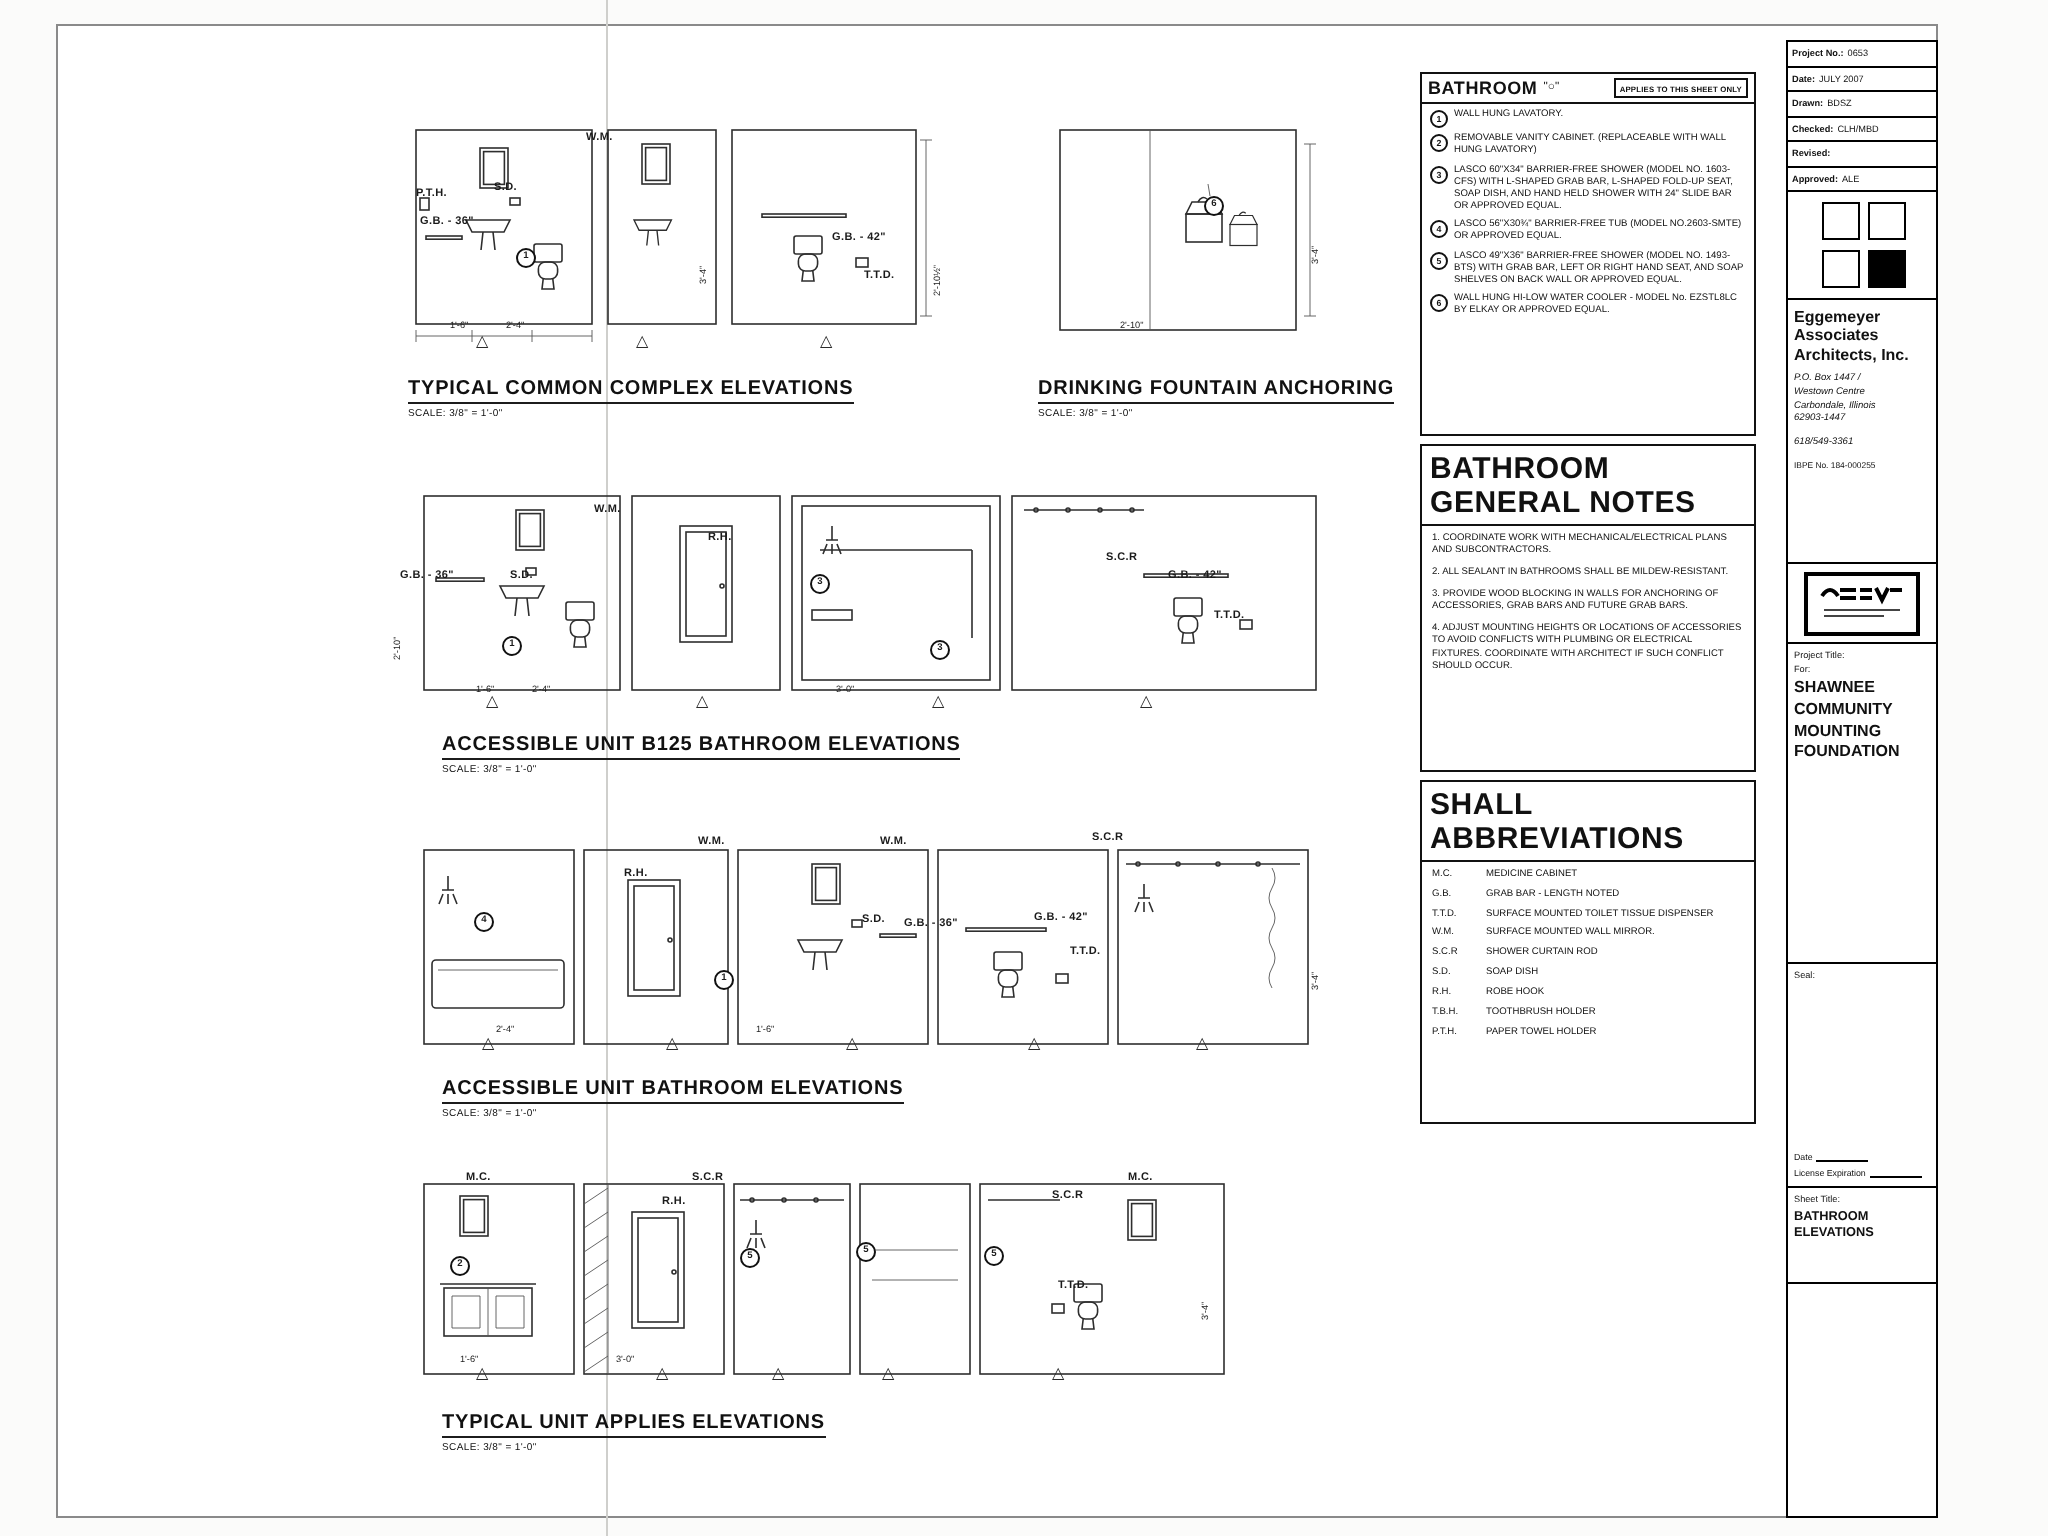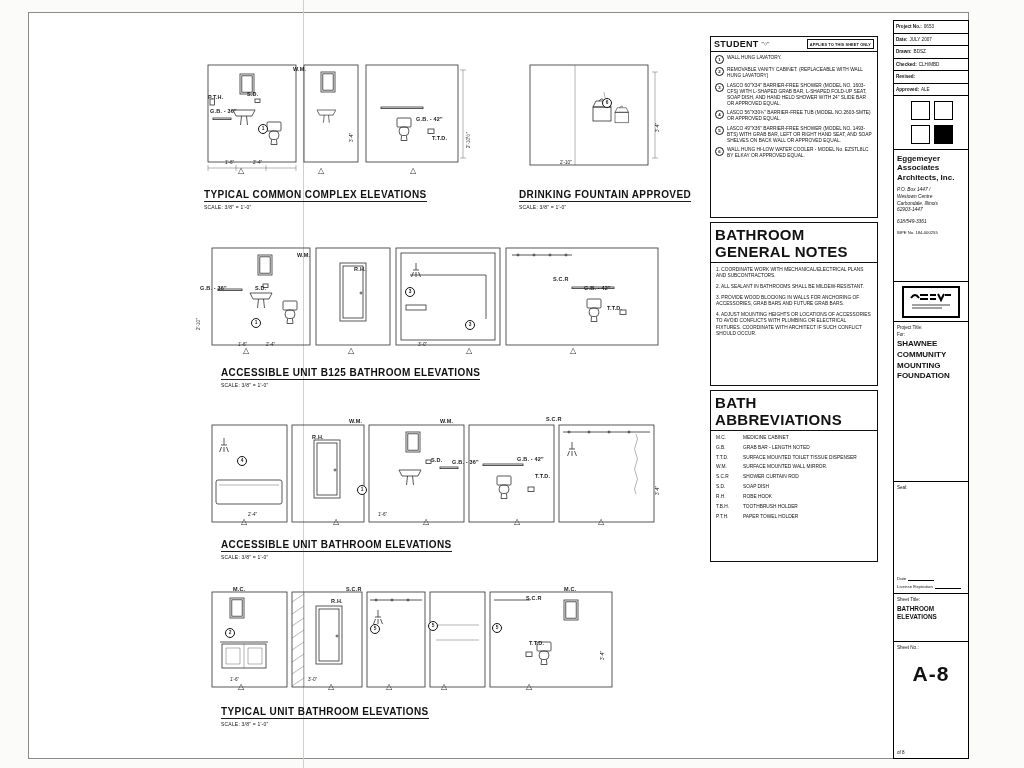--- a/index.html
+++ b/index.html
@@ -288,39 +288,39 @@
     <span class="ann marker" style="left: 386px; top: 682px;">△</span>
     <span class="ann marker" style="left: 441px; top: 682px;">△</span>
     <span class="ann marker" style="left: 526px; top: 682px;">△</span>
   </div>
 
 <div class="sec" style="left:204px;top:184px">
   <span class="sec-title">TYPICAL COMMON COMPLEX ELEVATIONS</span>
   <span class="sec-scale">SCALE: 3/8" = 1'-0"</span>
 </div>
 <div class="sec" style="left:519px;top:184px">
-  <span class="sec-title">DRINKING FOUNTAIN APPROVED</span>
+  <span class="sec-title">DRINKING FOUNTAIN ANCHORING</span>
   <span class="sec-scale">SCALE: 3/8" = 1'-0"</span>
 </div>
 <div class="sec" style="left:221px;top:362px">
   <span class="sec-title">ACCESSIBLE UNIT B125 BATHROOM ELEVATIONS</span>
   <span class="sec-scale">SCALE: 3/8" = 1'-0"</span>
 </div>
 <div class="sec" style="left:221px;top:534px">
   <span class="sec-title">ACCESSIBLE UNIT BATHROOM ELEVATIONS</span>
   <span class="sec-scale">SCALE: 3/8" = 1'-0"</span>
 </div>
 <div class="sec" style="left:221px;top:701px">
-  <span class="sec-title">TYPICAL UNIT BATHROOM ELEVATIONS</span>
+  <span class="sec-title">TYPICAL UNIT APPLIES ELEVATIONS</span>
   <span class="sec-scale">SCALE: 3/8" = 1'-0"</span>
 </div>
 
 <div class="note-box" style="left:710px;top:36px;width:166px;height:180px">
   <div class="kn-header">
-    <span class="kn-title">STUDENT</span>
+    <span class="kn-title">BATHROOM</span>
     <span class="kn-sym">"○"</span>
     <span class="kn-tag">APPLIES TO THIS SHEET ONLY</span>
   </div>
   <div class="kn-list">
     <div class="kn-item">
       <span class="kn-circle">1</span>
       <span class="kn-text">WALL HUNG LAVATORY.</span>
     </div>
     <div class="kn-item">
       <span class="kn-circle">2</span>
@@ -349,21 +349,21 @@
   <div class="nb-title">BATHROOM GENERAL NOTES</div>
   <div class="gn-list">
     <div>1.  COORDINATE WORK WITH MECHANICAL/ELECTRICAL PLANS AND SUBCONTRACTORS.</div>
     <div>2.  ALL SEALANT IN BATHROOMS SHALL BE MILDEW-RESISTANT.</div>
     <div>3.  PROVIDE WOOD BLOCKING IN WALLS FOR ANCHORING OF ACCESSORIES, GRAB BARS AND FUTURE GRAB BARS.</div>
     <div>4.  ADJUST MOUNTING HEIGHTS OR LOCATIONS OF ACCESSORIES TO AVOID CONFLICTS WITH PLUMBING OR ELECTRICAL FIXTURES. COORDINATE WITH ARCHITECT IF SUCH CONFLICT SHOULD OCCUR.</div>
   </div>
 </div>
 
 <div class="note-box" style="left:710px;top:390px;width:166px;height:170px">
-  <div class="nb-title">BATH ABBREVIATIONS</div>
+  <div class="nb-title">SHALL ABBREVIATIONS</div>
   <div class="ab-list">
     <div class="ab-row">
       <span class="ab-k">M.C.</span>
       <span class="ab-v">MEDICINE CABINET</span>
     </div>
     <div class="ab-row">
       <span class="ab-k">G.B.</span>
       <span class="ab-v">GRAB BAR - LENGTH NOTED</span>
     </div>
     <div class="ab-row">
@@ -467,18 +467,13 @@
         <span>License Expiration</span><span class="tb-line"></span>
       </div>
     </div>
   </div>
 
   <div class="tb-sheettitle">
     <div class="tb-sec-label">Sheet Title:</div>
     <div class="tb-sheet-title">BATHROOM ELEVATIONS</div>
   </div>
 
-  <div class="tb-sheetno">
-    <div class="tb-sec-label">Sheet No.:</div>
-    <div class="tb-no">A-8</div>
-    <div class="tb-of">of 8</div>
-  </div>
 </div>
 
 </body></html>

